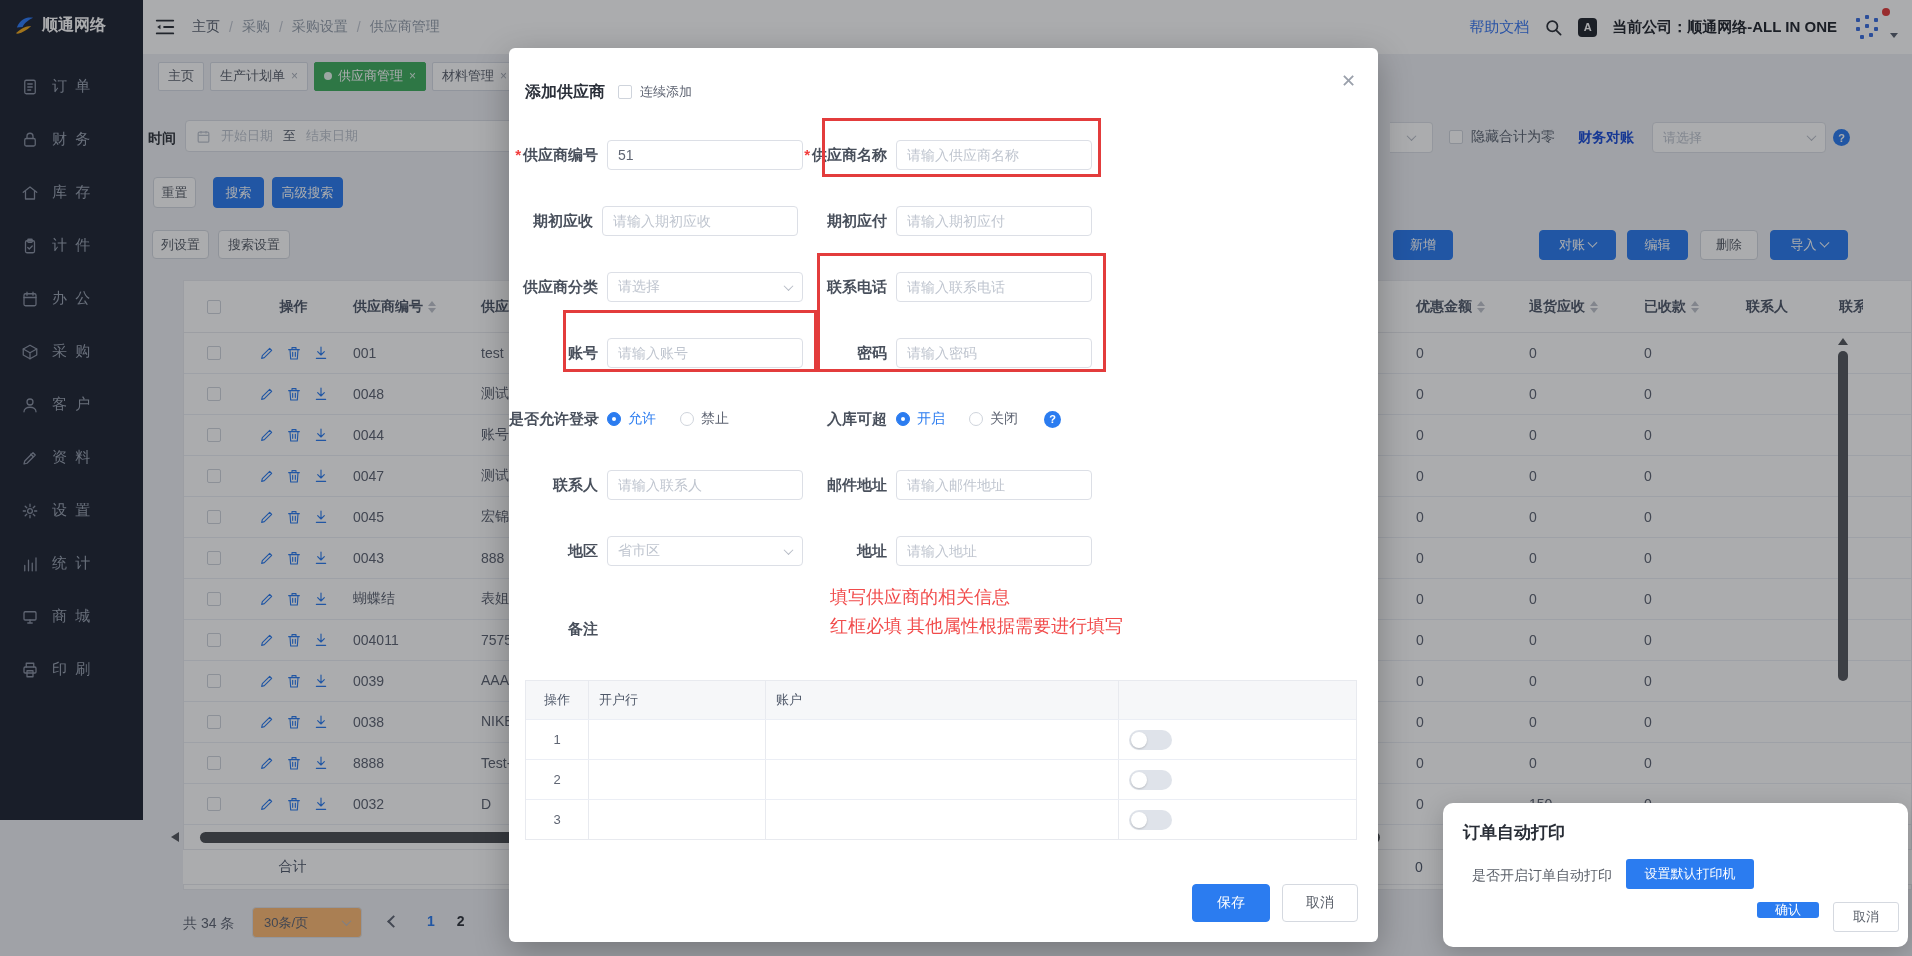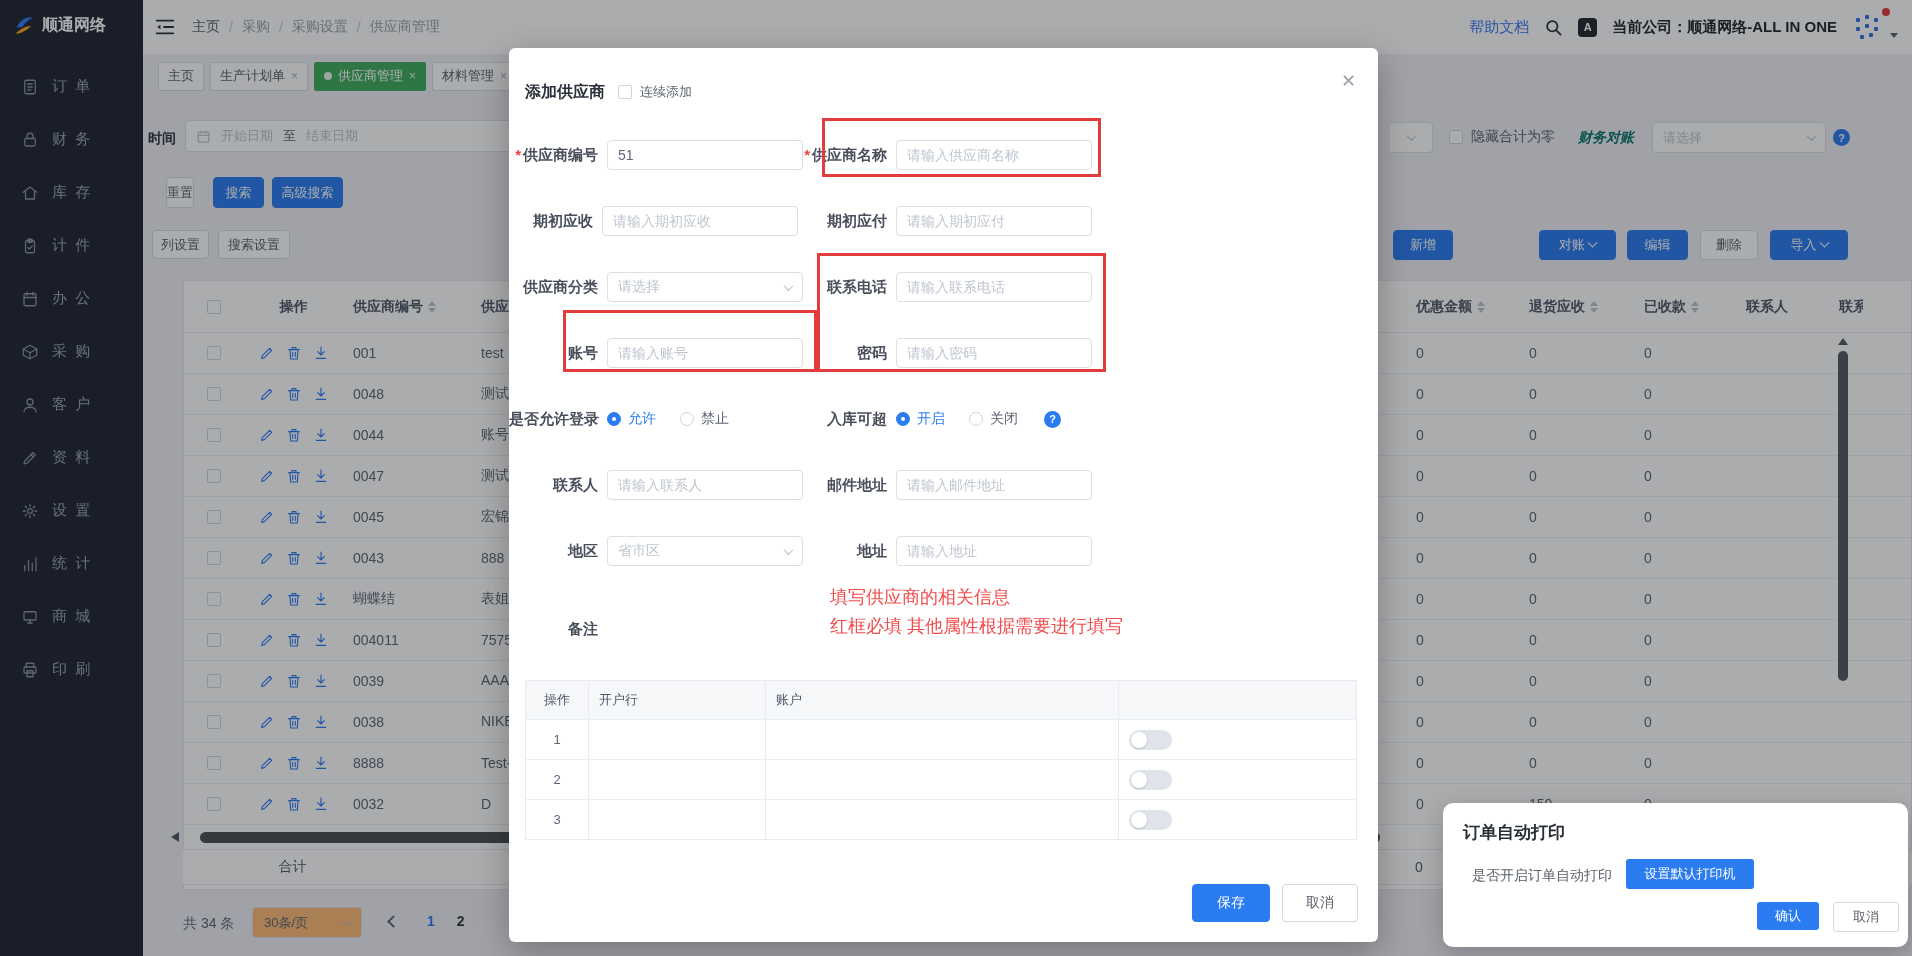--- a/index.html
+++ b/index.html
@@ -1,20 +1,20 @@
 <!DOCTYPE html>
 <html><head>
 <meta charset="utf-8">
 <style>
   * { margin:0; padding:0; box-sizing:border-box; }
   html,body { width:1912px; height:956px; }
   body { position:relative; overflow:hidden; background:#eef0f4; font-family:"Liberation Sans","DejaVu Sans",sans-serif; }
 
   
-  #sidebar { position:absolute; left:0; top:0; width:143px; height:956px; background:#1f2534; z-index:1; }
+  #sidebar { position:absolute; left:0; top:0; width:143px; height:820px; background:#1f2534; z-index:1; }
   .logo { position:absolute; left:13px; top:14px; display:flex; align-items:center; gap:6px; color:#fff; font-size:16px; font-weight:bold; white-space:nowrap; }
   .logo-mark { width:23px; height:23px; flex-shrink:0; }
   #side-menu { position:absolute; top:60px; left:0; right:0; }
   .side-item { height:53px; display:flex; align-items:center; padding-left:21px; gap:13px; color:#9aa3b1; font-size:15px; letter-spacing:2px; cursor:pointer; white-space:nowrap; }
   .side-icon { width:18px; height:18px; color:#8b93a3; display:flex; flex-shrink:0; }
   .side-icon svg { width:18px; height:18px; }
 
   
   #header { position:absolute; left:143px; top:0; width:1769px; height:54px; background:#fff; display:flex; align-items:center; padding:0 16px 0 11px; }
   .hamburger { width:22px; height:22px; color:#2c3038; margin-right:16px; cursor:pointer; flex-shrink:0; }
@@ -44,30 +44,30 @@
   
   #time-label { position:absolute; left:148px; top:130px; font-size:14px; font-weight:bold; color:#2f333b; }
   #date-range { position:absolute; left:185px; top:120px; width:330px; height:32px; background:#fff; border:1px solid #dcdfe6; border-radius:4px; display:flex; align-items:center; padding:0 10px; gap:10px; font-size:13px; color:#bfc5cf; }
   #date-range .to { color:#5a6270; }
   .cal-ic { width:15px; height:15px; color:#bfc5cf; flex-shrink:0; }
   #partial-select { position:absolute; left:1390px; top:122px; width:43px; height:31px; background:#fff; border:1px solid #dcdfe6; border-left:none; border-radius:0 4px 4px 0; display:flex; align-items:center; justify-content:center; }
   .chev { display:inline-block; width:7px; height:7px; border-right:1.5px solid #b7bcc6; border-bottom:1.5px solid #b7bcc6; transform:rotate(45deg) translate(-1px,-1px); }
   .chev-w { display:inline-block; width:7px; height:7px; border-right:1.5px solid #fff; border-bottom:1.5px solid #fff; transform:rotate(45deg) translate(-2px,-2px); margin-left:4px; }
   #hide-zero { position:absolute; left:1449px; top:128px; display:flex; align-items:center; gap:8px; font-size:14px; color:#5a6270; }
   .checkbox { display:inline-block; width:14px; height:14px; background:#fff; border:1px solid #cfd4dc; border-radius:2px; flex-shrink:0; }
-  #fin-label { position:absolute; left:1578px; top:129px; font-size:14px; font-weight:bold; color:#0f766e;font-style:italic; }
+  #fin-label { position:absolute; left:1578px; top:129px; font-size:14px; font-weight:bold; color:#1d4ed8; }
   #fin-select { position:absolute; left:1652px; top:122px; width:174px; height:31px; background:#fff; border:1px solid #dcdfe6; border-radius:4px; display:flex; align-items:center; justify-content:space-between; padding:0 10px; font-size:13px; color:#bfc5cf; }
   .help-circle { width:17px; height:17px; border-radius:50%; background:#2b7cf0; color:#fff; font-size:11px; font-weight:bold; display:flex; align-items:center; justify-content:center; }
   #fin-help { position:absolute; left:1833px; top:129px; }
 
   
   .btn { position:absolute; display:flex; align-items:center; justify-content:center; border-radius:4px; font-size:13px; cursor:pointer; }
   .btn-blue { background:#2b7cf0; color:#fff; border:1px solid #2b7cf0; }
   .btn-plain { background:#fff; color:#585e68; border:1px solid #d5d9e0; }
-  #btn-reset { left:166px; top:177px; width:28px; height:31px; }
+  #btn-reset { left:153px; top:177px; width:43px; height:31px; }
   #btn-search { left:213px; top:177px; width:51px; height:31px; }
   #btn-adv { left:272px; top:177px; width:71px; height:31px; }
   #btn-colset { left:152px; top:230px; width:57px; height:29px; }
   #btn-searchset { left:218px; top:230px; width:72px; height:29px; }
   #btn-add { left:1393px; top:230px; width:60px; height:30px; }
   #btn-recon { left:1539px; top:230px; width:77px; height:30px; }
   #btn-edit { left:1627px; top:230px; width:61px; height:30px; }
   #btn-del { left:1700px; top:230px; width:58px; height:30px; }
   #btn-import { left:1770px; top:230px; width:78px; height:30px; }
 
@@ -155,21 +155,21 @@
   .m-foot { position:absolute; right:20px; bottom:20px; display:flex; gap:12px; }
   .m-btn { height:38px; border-radius:4px; font-size:14px; display:flex; align-items:center; justify-content:center; cursor:pointer; }
   #m-save { width:78px; background:#2b7cf0; color:#fff; border:1px solid #2b7cf0; }
   #m-cancel { width:76px; background:#fff; color:#585e68; border:1px solid #d5d9e0; }
 
   
   #print-panel { position:absolute; left:1443px; top:803px; width:465px; height:144px; background:#fff; border-radius:10px; box-shadow:0 6px 24px rgba(0,0,0,0.2); z-index:70; }
   .pp-title { position:absolute; left:20px; top:18px; font-size:17px; font-weight:bold; color:#282d36; }
   .pp-q { position:absolute; left:29px; top:64px; font-size:14px; color:#5a5f68; }
   .pp-setbtn { position:absolute; left:183px; top:56px; width:128px; height:30px; background:#2b7cf0; color:#fff; border-radius:3px; font-size:13px; display:flex; align-items:center; justify-content:center; cursor:pointer; }
-  .pp-confirm { position:absolute; left:314px; top:99px; width:62px; height:28px; background:#2b7cf0; color:#fff; border-radius:3px; font-size:13px; display:flex; align-items:center; justify-content:center; cursor:pointer;font-family:Liberation Serif, serif; }
+  .pp-confirm { position:absolute; left:314px; top:99px; width:62px; height:16px; background:#2b7cf0; color:#fff; border-radius:3px; font-size:13px; display:flex; align-items:center; justify-content:center; cursor:pointer;font-family:Liberation Serif, serif; }
   .pp-cancel { position:absolute; left:390px; top:99px; width:66px; height:30px; background:#fff; color:#585e68; border:1px solid #d5d9e0; border-radius:3px; font-size:13px; display:flex; align-items:center; justify-content:center; cursor:pointer; }
 </style>
 </head>
 <body>
 
 <div id="sidebar">
   <div class="logo">
     <span class="logo-mark">
       <svg viewBox="0 0 24 24">
           <path d="M4 14 C8 5 14 3 21 4 C15 7 12 9.5 10 13.5 Z" fill="#2f7bf6"></path>

